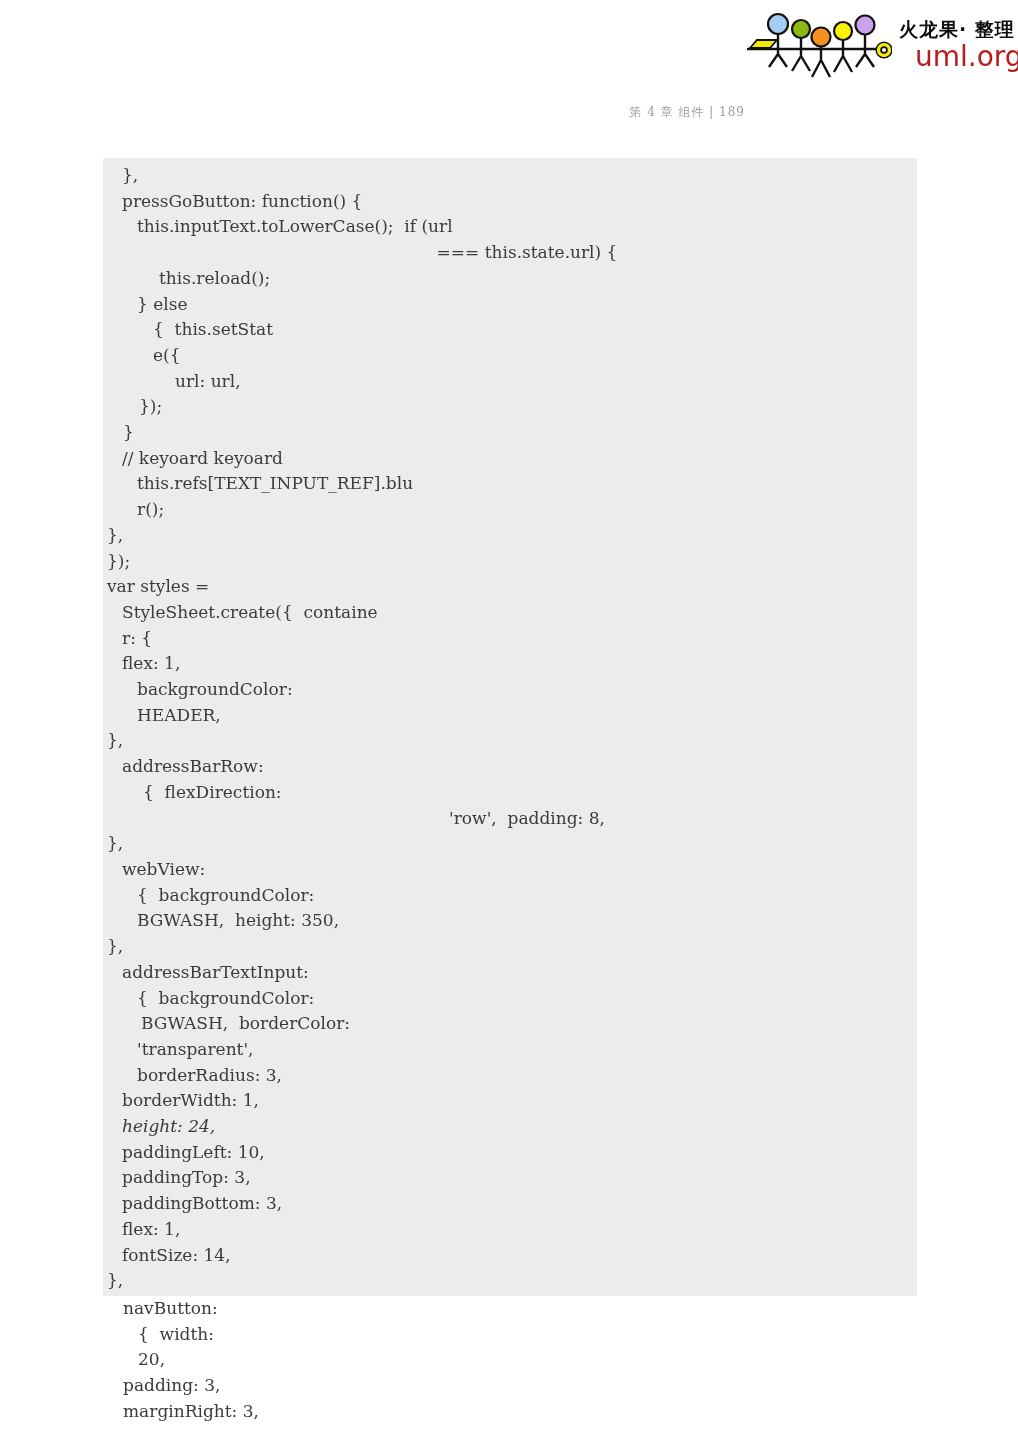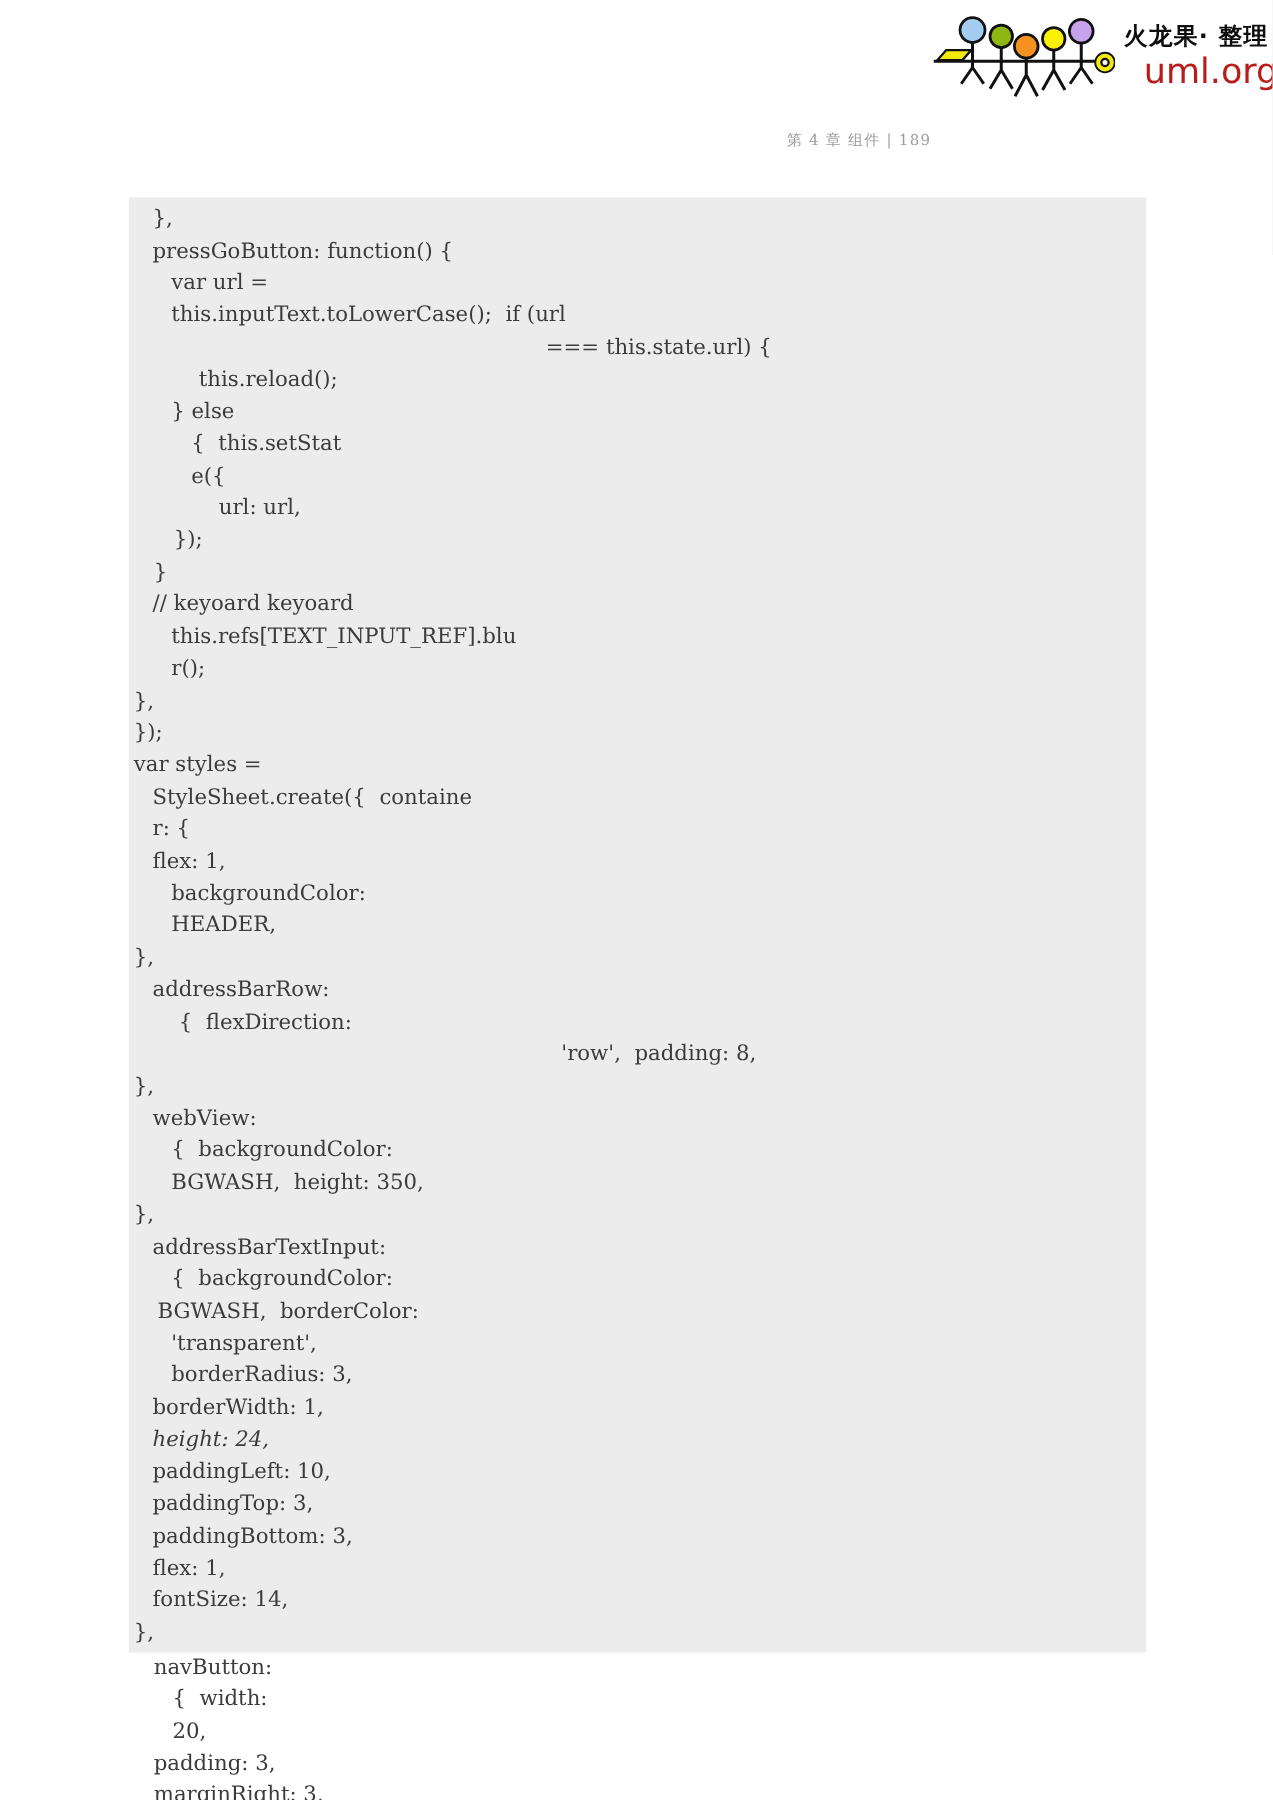--- a/index.html
+++ b/index.html
@@ -102,21 +102,20 @@
     <div class="brand-title">火龙果·  整理</div>
     <div class="brand-url">uml.org.cn</div>
   </div>
 
   <div class="page-marker">第 4 章 组件 | 189</div>
 
   <div class="code-area">
     <div class="code-bg" id="code-block" style="background: rgb(236, 236, 236); color: rgb(59, 59, 59);">
         <div class="code-line" style="padding-left: 19px;">},</div>
         <div class="code-line" style="padding-left: 19px;">pressGoButton: function() {</div>
-        <div class="code-line" style="padding-left: 34px;">var url =</div>
         <div class="code-line" style="padding-left: 34px;">this.inputText.toLowerCase();  if (url</div>
         <div class="code-line" style="padding-left: 34px; text-align: center;">=== this.state.url) {</div>
         <div class="code-line" style="padding-left: 56px;">this.reload();</div>
         <div class="code-line" style="padding-left: 34px;">} else</div>
         <div class="code-line" style="padding-left: 50px;">{  this.setStat</div>
         <div class="code-line" style="padding-left: 50px;">e({</div>
         <div class="code-line" style="padding-left: 72px;">url: url,</div>
         <div class="code-line" style="padding-left: 36px;">});</div>
         <div class="code-line" style="padding-left: 20px;">}</div>
         <div class="code-line" style="padding-left: 19px;">// keyoard keyoard</div>
@@ -134,21 +133,21 @@
         <div class="code-line" style="padding-left: 19px;">addressBarRow:</div>
         <div class="code-line" style="padding-left: 40px;">{  flexDirection:</div>
         <div class="code-line" style="padding-left: 34px; text-align: center;">'row',  padding: 8,</div>
         <div class="code-line" style="padding-left: 4px;">},</div>
         <div class="code-line" style="padding-left: 19px;">webView:</div>
         <div class="code-line" style="padding-left: 34px;">{  backgroundColor:</div>
         <div class="code-line" style="padding-left: 34px;">BGWASH,  height: 350,</div>
         <div class="code-line" style="padding-left: 4px;">},</div>
         <div class="code-line" style="padding-left: 19px;">addressBarTextInput:</div>
         <div class="code-line" style="padding-left: 34px;">{  backgroundColor:</div>
-        <div class="code-line" style="padding-left: 23px;">BGWASH,  borderColor:</div>
+        <div class="code-line" style="padding-left: 38px;">BGWASH,  borderColor:</div>
         <div class="code-line" style="padding-left: 34px;">'transparent',</div>
         <div class="code-line" style="padding-left: 34px;">borderRadius: 3,</div>
         <div class="code-line" style="padding-left: 19px;">borderWidth: 1,</div>
         <div class="code-line" style="padding-left: 19px; font-style: italic;">height: 24,</div>
         <div class="code-line" style="padding-left: 19px;">paddingLeft: 10,</div>
         <div class="code-line" style="padding-left: 19px;">paddingTop: 3,</div>
         <div class="code-line" style="padding-left: 19px;">paddingBottom: 3,</div>
         <div class="code-line" style="padding-left: 19px;">flex: 1,</div>
         <div class="code-line" style="padding-left: 19px;">fontSize: 14,</div>
         <div class="code-line" style="padding-left: 4px;">},</div>

